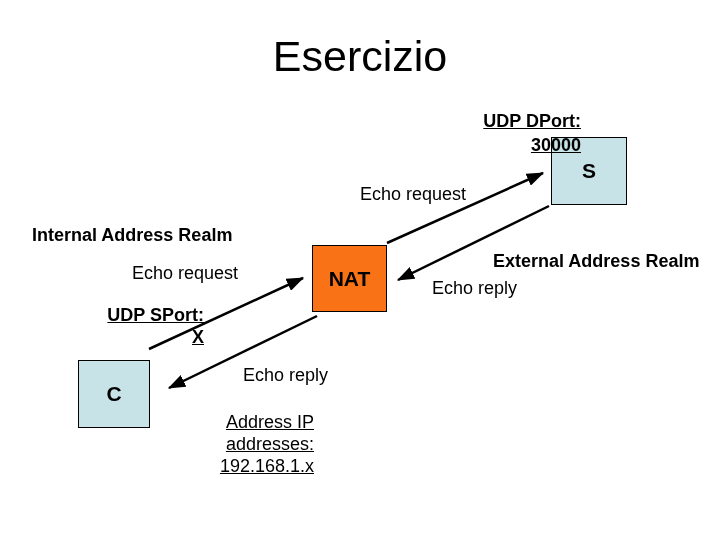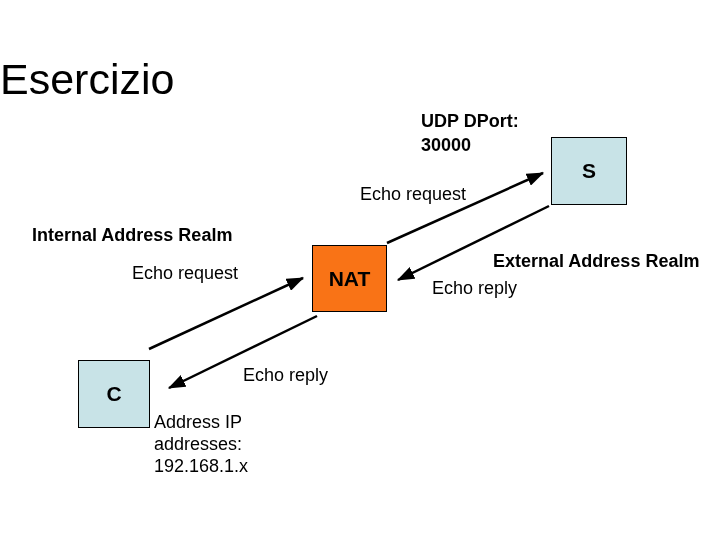--- a/index.html
+++ b/index.html
@@ -15,38 +15,38 @@
     font-family: "Liberation Sans", sans-serif;
     color: #000000;
   }
   .slide {
     position: absolute;
     inset: 0;
     background: #ffffff;
   }
   .title {
     position: absolute;
-    top: 56px;
+    top: 33px;
     left: 0;
     width: 720px;
     margin: 0;
-    text-align: left;
+    text-align: center;
     font-size: 43px;
     font-weight: 400;
     line-height: 1.1;
     letter-spacing: 0px;
   }
   .label {
     position: absolute;
     font-size: 18px;
     line-height: 22px;
     white-space: pre-line;
   }
   .bold   { font-weight: bold; }
-  .center { text-align: left; }
+  .center { text-align: right; text-decoration: underline; }
 
   .node {
     position: absolute;
     background: #c8e3e7;
     border: 1.5px solid #000000;
     box-sizing: border-box;
     display: flex;
     align-items: center;
     justify-content: center;
     font-weight: bold;
@@ -110,20 +110,22 @@
 
   <div class="label bold center" id="lbl-udp-dport">UDP DPort:
 30000</div>
 
   <div class="label" id="lbl-echo-req-upper">Echo request</div>
 
   <div class="label bold" id="lbl-internal-realm">Internal Address Realm</div>
 
   <div class="label" id="lbl-echo-req-lower">Echo request</div>
 
+  <div class="label bold center" id="lbl-udp-sport">UDP SPort:
+X</div>
 
   <div class="label bold" id="lbl-external-realm">External Address Realm</div>
 
   <div class="label" id="lbl-echo-rep-upper">Echo reply</div>
 
   <div class="label" id="lbl-echo-rep-lower">Echo reply</div>
 
 
   <div class="label center" id="lbl-note-internal">Address IP
 addresses:

